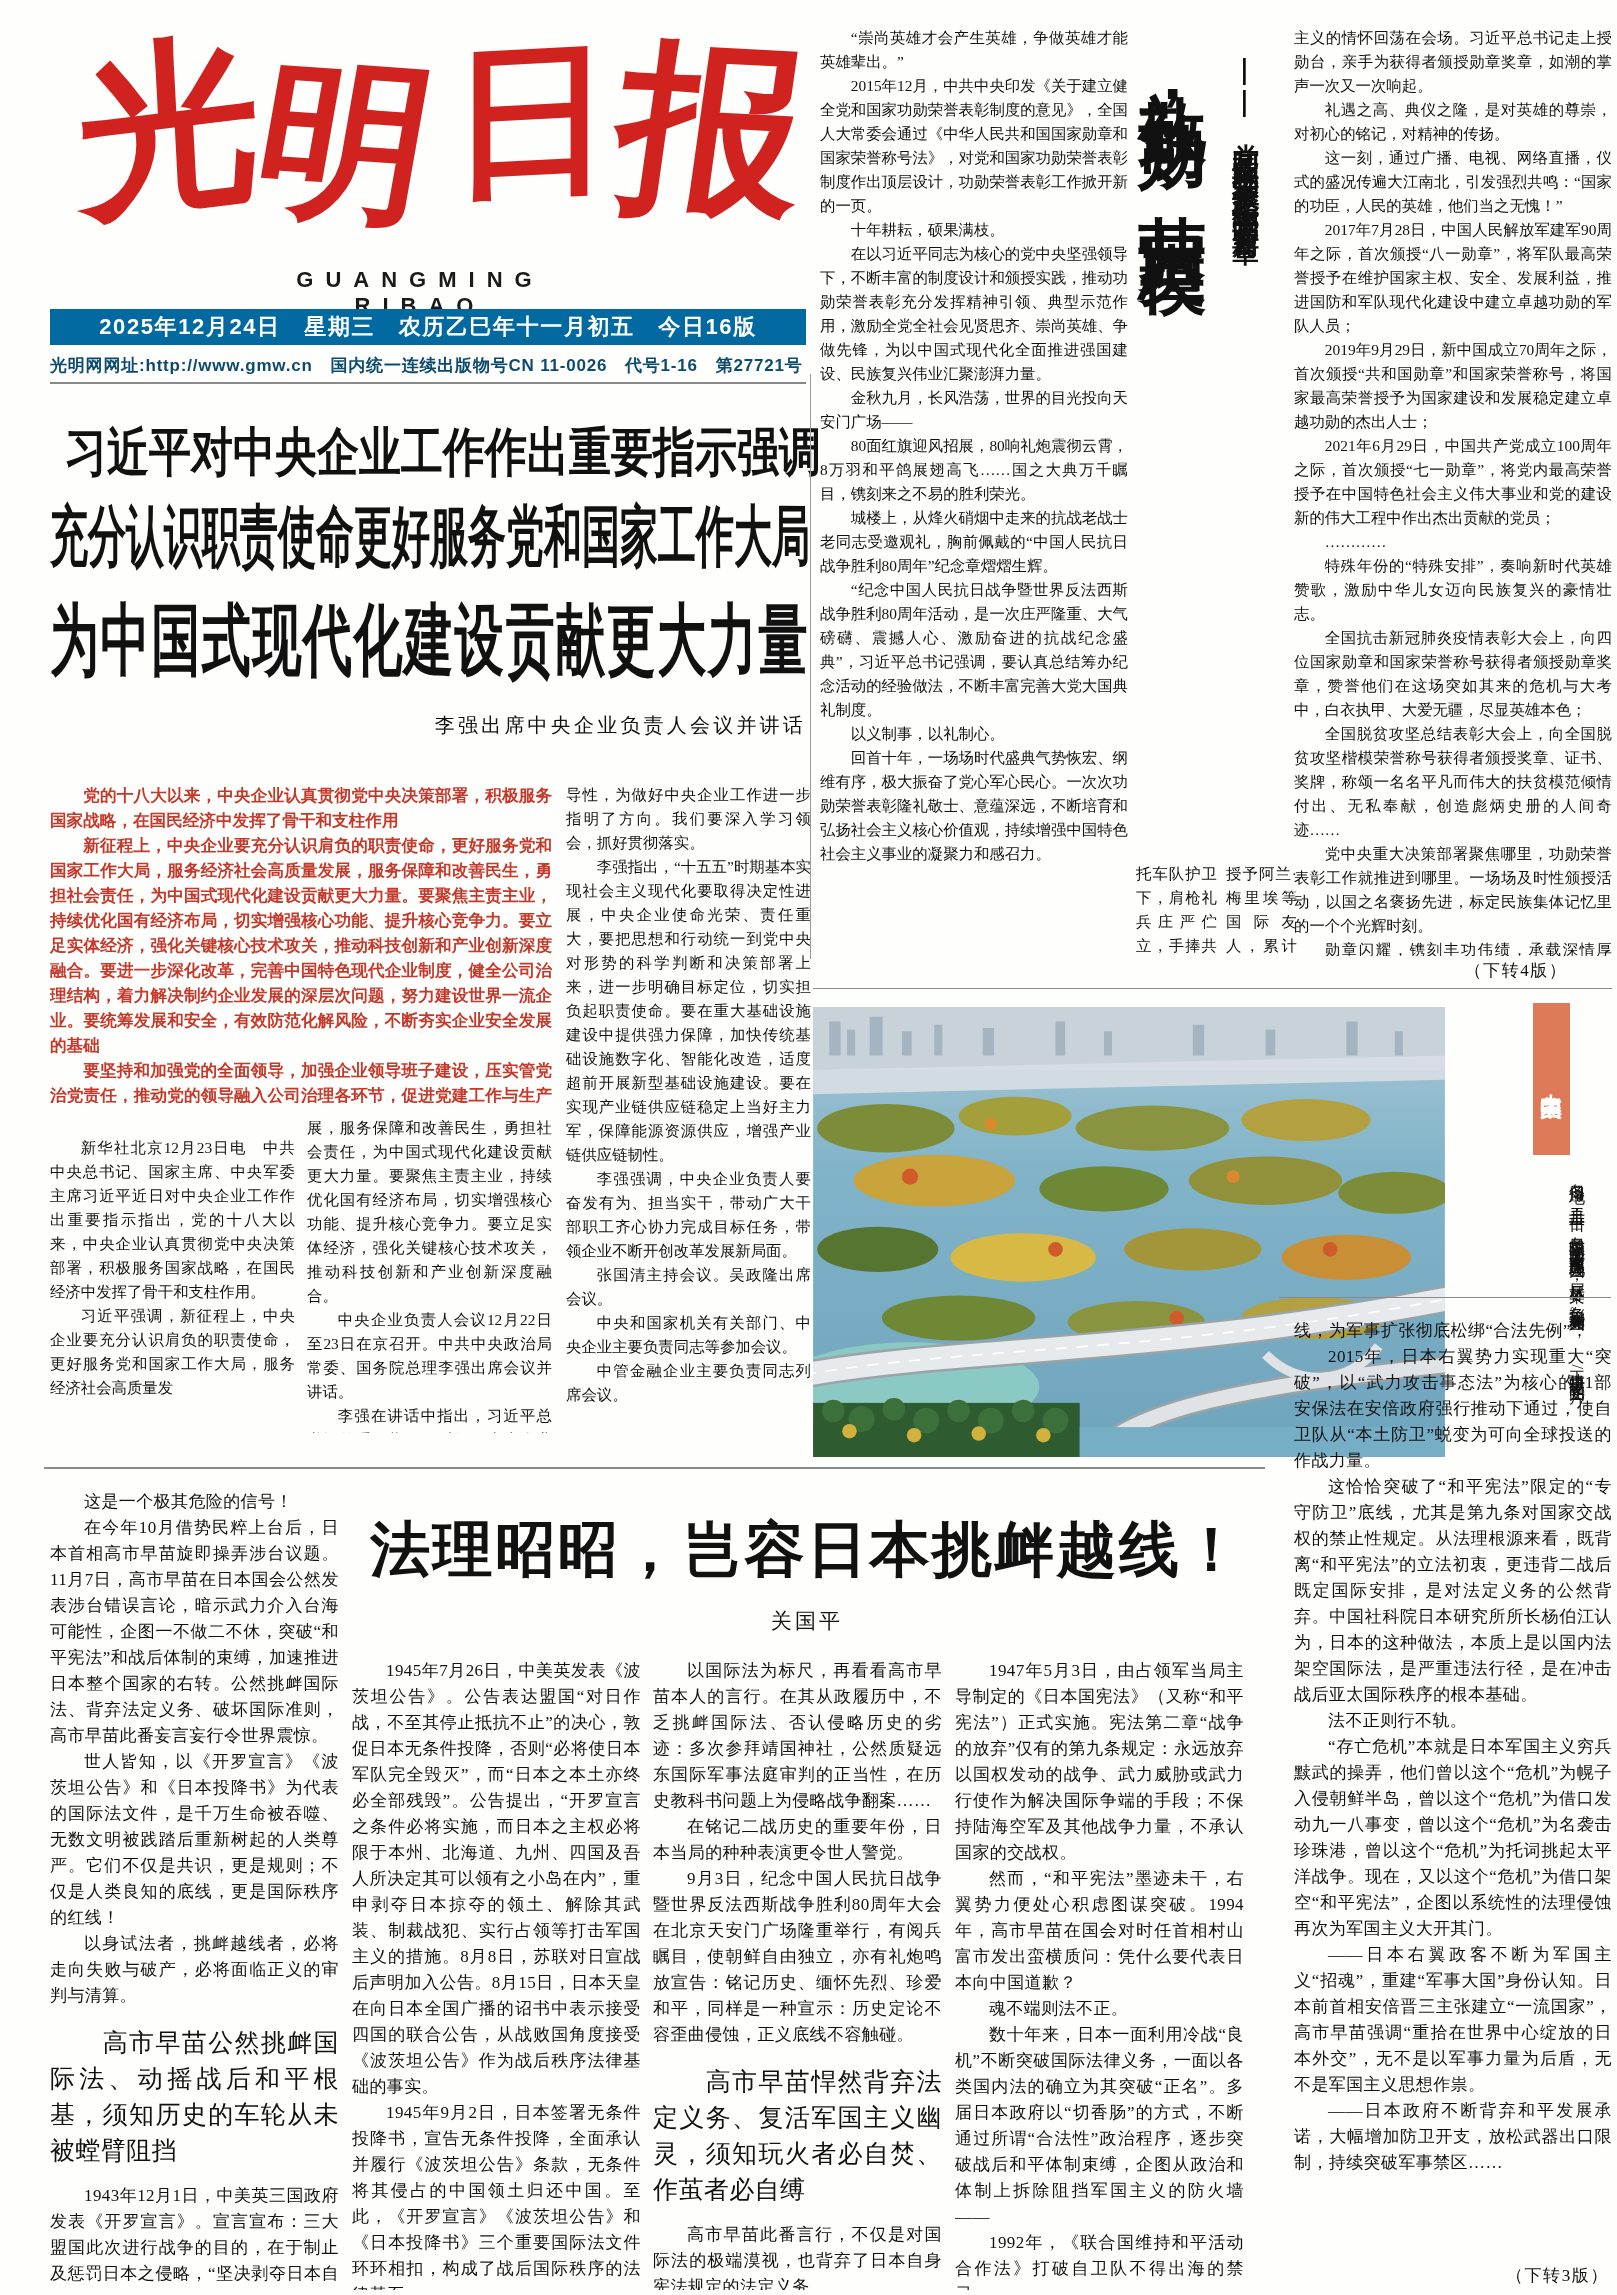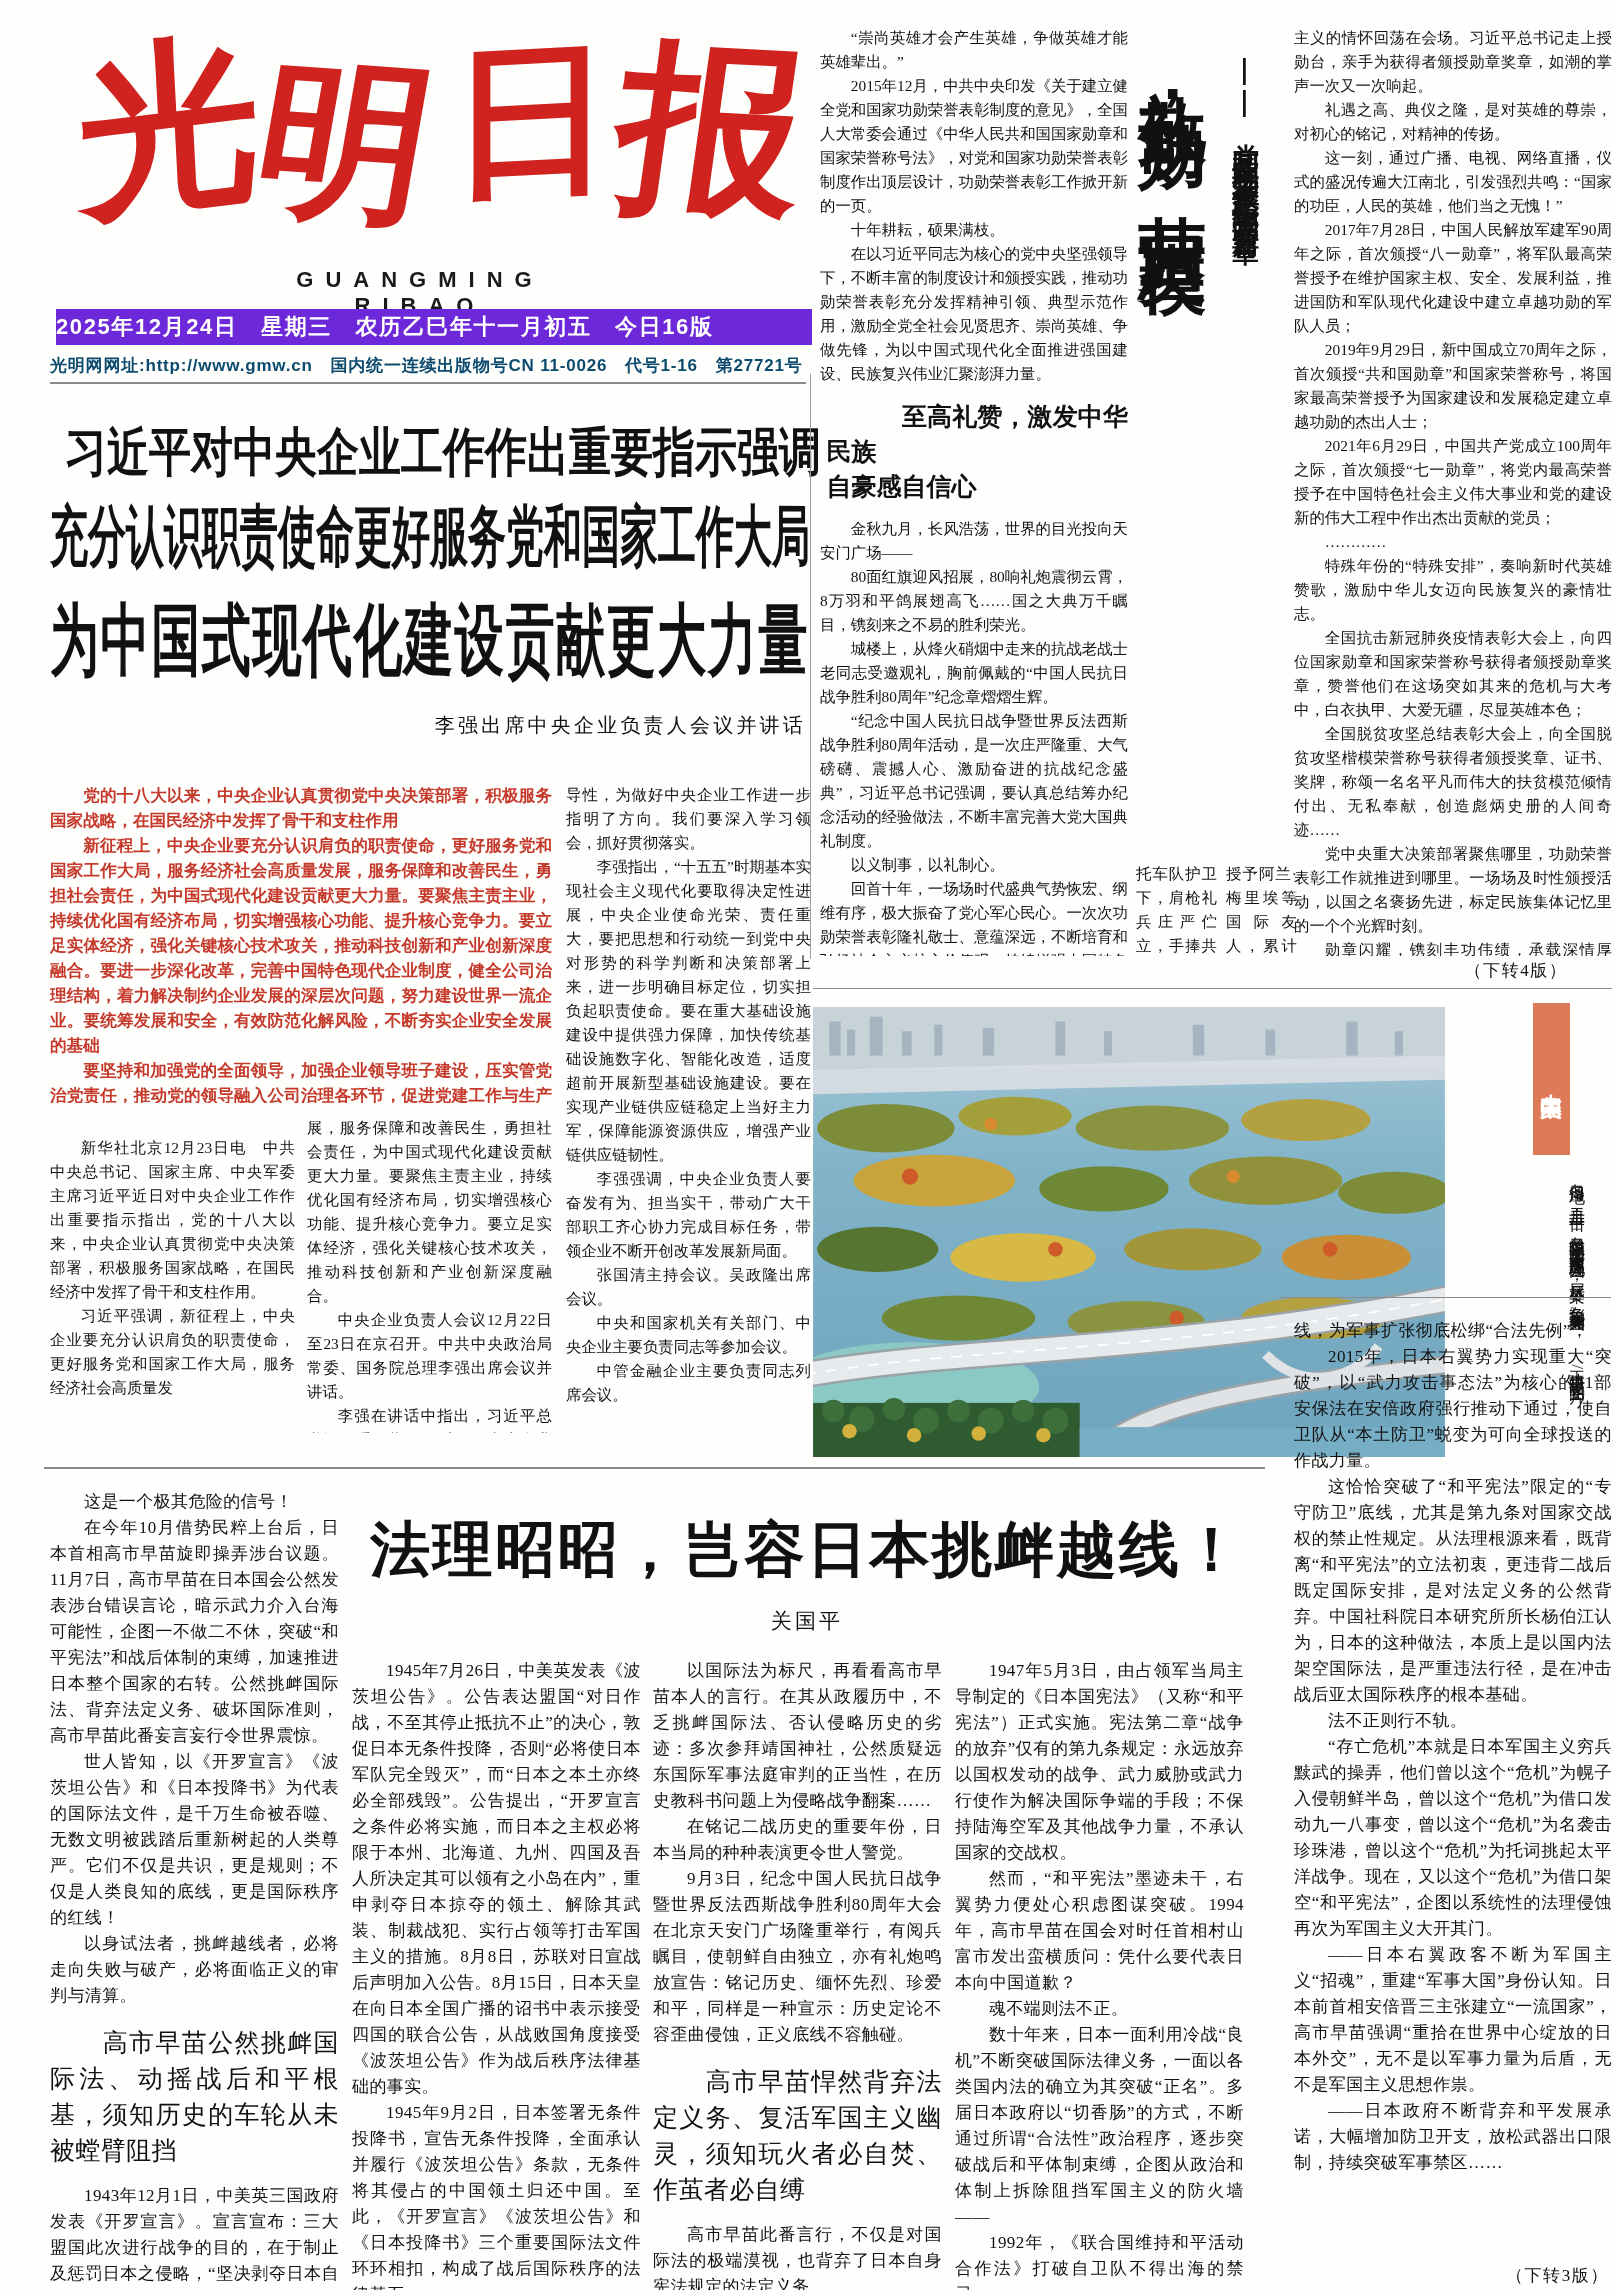--- a/index.html
+++ b/index.html
@@ -10,22 +10,22 @@
   .col p{margin:0;text-indent:2em;}
   .col p.ni{text-indent:0;}
   
   .mast{display:flex;justify-content:space-between;align-items:flex-start;}
   .mast span{font-family:"DejaVu Serif",serif;font-weight:bold;color:#d0221f;font-size:182px;line-height:1;display:inline-block;}
   .mc1{transform:rotate(-7deg) skewX(-4deg) translateY(11.3px);}
   .mc2{transform:rotate(4deg) skewX(-6deg) translateY(27.5px) scale(.94);}
   .mc3{transform:rotate(-3deg) skewX(-3deg) translateY(4.9px) scale(.9);}
   .mc4{transform:rotate(3deg) skewX(-5deg) translateY(14.6px) scale(1.02);}
   .roman{font-family:"Liberation Sans",sans-serif;font-weight:bold;font-size:22px;letter-spacing:12px;text-align:center;color:#1a1a1a;}
-  .datebar{background:#6d28d9;color:#fff;font-family:"Liberation Sans",sans-serif;font-weight:bold;
-           font-size:22px;line-height:36px;text-align:left;letter-spacing:1.6px;margin-left:6px;}
+  .datebar{background:#0369a1;color:#fff;font-family:"Liberation Sans",sans-serif;font-weight:bold;
+           font-size:22px;line-height:36px;text-align:center;letter-spacing:1.6px;}
   .pubinfo{font-family:"Liberation Sans",sans-serif;font-weight:bold;font-size:17px;color:#0c4a6e;letter-spacing:0.8px;}
   .rule{background:#8a8a8a;}
   .vrule{background:#9a9a9a;}
   
   .kicker{font-family:"Liberation Sans",sans-serif;font-weight:900;font-size:42px;white-space:nowrap;
           transform:scaleY(1.25);transform-origin:top left;letter-spacing:0px;}
   .h1a{font-family:"Liberation Sans",sans-serif;font-weight:900;font-size:38px;white-space:nowrap;
        transform:scaleY(1.75);transform-origin:top left;letter-spacing:0px;}
   .h1b{font-family:"Liberation Sans",sans-serif;font-weight:900;font-size:49px;white-space:nowrap;
        transform:scaleY(1.6);transform-origin:top center;letter-spacing:1.6px;text-align:center;}
@@ -99,22 +99,20 @@
 
   <div class="abs vrule" style="left:810px;top:374px;width:0.8px;height:585px;"></div>
 
   <div class="abs col bodycol" style="left:820px;top:26px;width:308px;height:930px;">
     <div>
         <p>“崇尚英雄才会产生英雄，争做英雄才能英雄辈出。”</p>
         <p>2015年12月，中共中央印发《关于建立健全党和国家功勋荣誉表彰制度的意见》，全国人大常委会通过《中华人民共和国国家勋章和国家荣誉称号法》，对党和国家功勋荣誉表彰制度作出顶层设计，功勋荣誉表彰工作掀开新的一页。</p>
         <p>十年耕耘，硕果满枝。</p>
         <p>在以习近平同志为核心的党中央坚强领导下，不断丰富的制度设计和颁授实践，推动功勋荣誉表彰充分发挥精神引领、典型示范作用，激励全党全社会见贤思齐、崇尚英雄、争做先锋，为以中国式现代化全面推进强国建设、民族复兴伟业汇聚澎湃力量。</p>
       </div>
-    <h3 class="crosshead" style="margin-left:6.5px;">　　　至高礼赞，激发中华民族
-自豪感自信心</h3>
     <div>
         <p>金秋九月，长风浩荡，世界的目光投向天安门广场——</p>
         <p>80面红旗迎风招展，80响礼炮震彻云霄，8万羽和平鸽展翅高飞……国之大典万千瞩目，镌刻来之不易的胜利荣光。</p>
         <p>城楼上，从烽火硝烟中走来的抗战老战士老同志受邀观礼，胸前佩戴的“中国人民抗日战争胜利80周年”纪念章熠熠生辉。</p>
         <p>“纪念中国人民抗日战争暨世界反法西斯战争胜利80周年活动，是一次庄严隆重、大气磅礴、震撼人心、激励奋进的抗战纪念盛典”，习近平总书记强调，要认真总结筹办纪念活动的经验做法，不断丰富完善大党大国典礼制度。</p>
         <p>以义制事，以礼制心。</p>
         <p>回首十年，一场场时代盛典气势恢宏、纲维有序，极大振奋了党心军心民心。一次次功勋荣誉表彰隆礼敬士、意蕴深远，不断培育和弘扬社会主义核心价值观，持续增强中国特色社会主义事业的凝聚力和感召力。</p>
       </div>
   </div>
 

